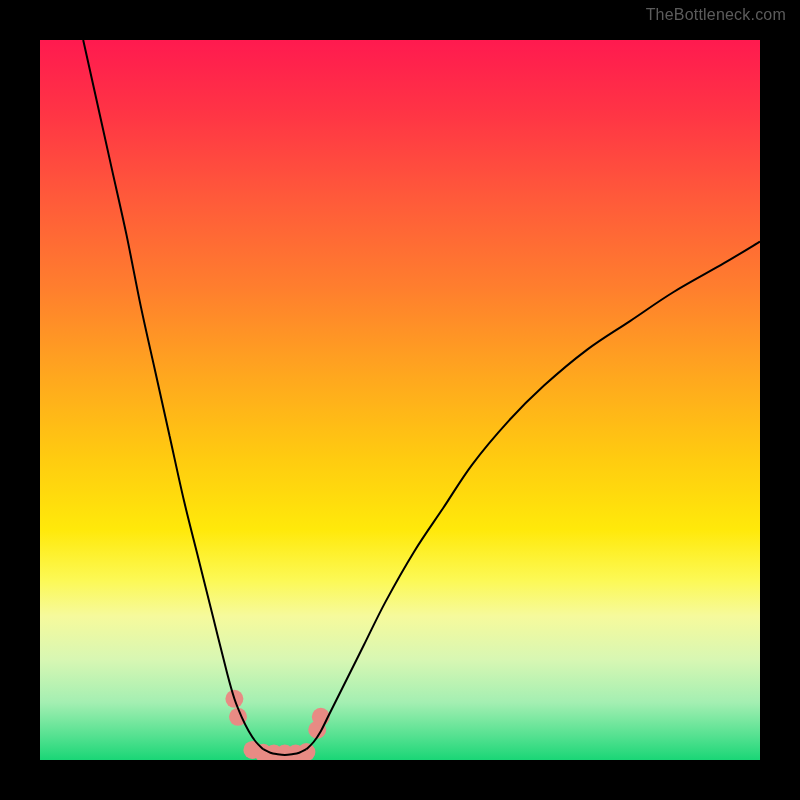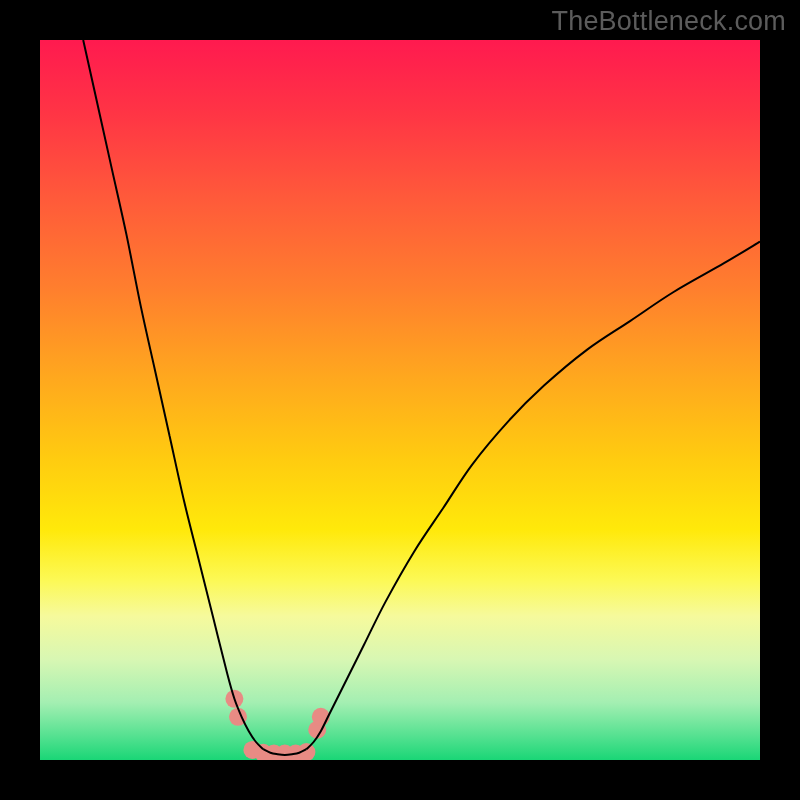--- a/index.html
+++ b/index.html
@@ -38,21 +38,21 @@
       #a4efb2 92%,
       #4fe08e 97%,
       #1ad676 100%
     );
   }
   .watermark {
     position: absolute;
     top: 6px;
     right: 14px;
     color: #5c5c5c;
-    font-size: 27px;
+    font-size: 16px;
     letter-spacing: 0.2px;
     font-weight: 400;
     user-select: none;
   }
   svg.curve-layer {
     position: absolute;
     left: 0;
     top: 0;
     width: 720px;
     height: 720px;

